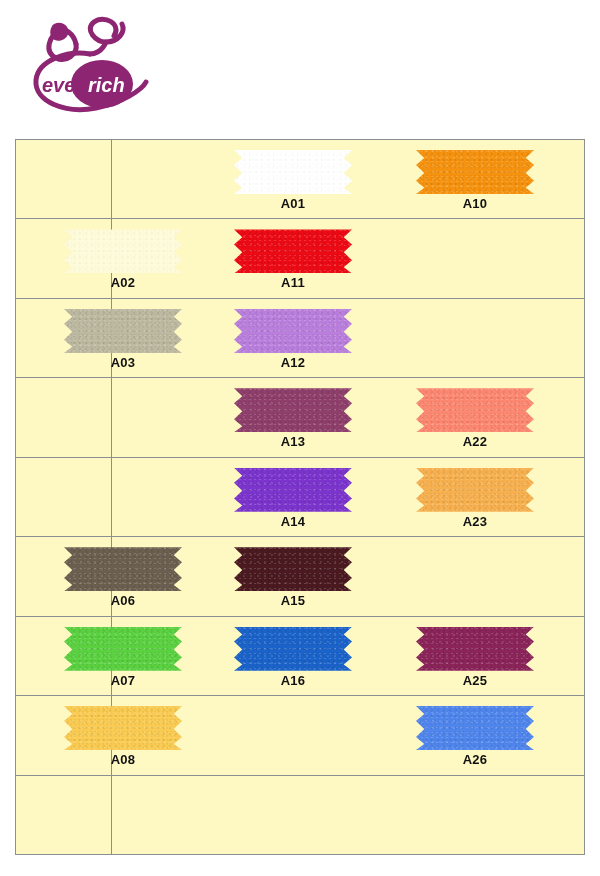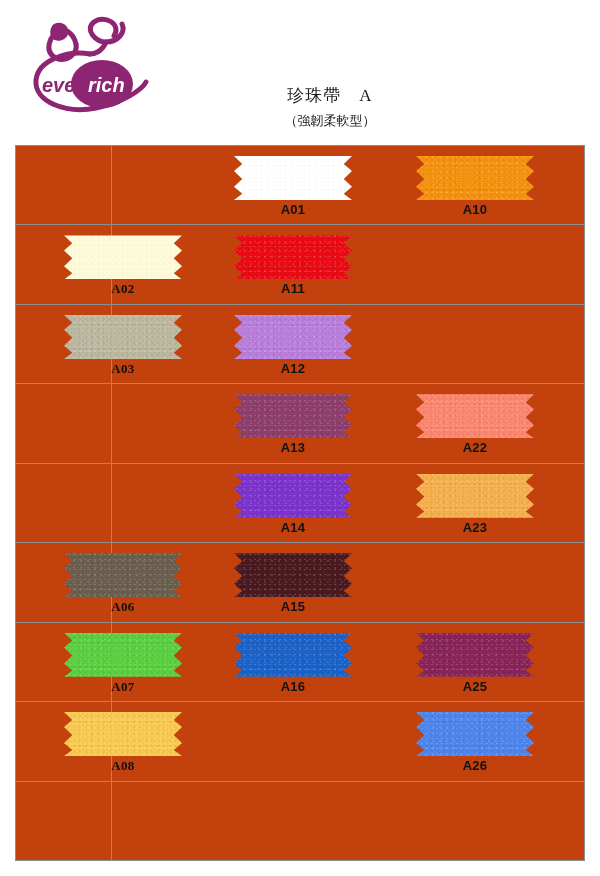--- a/index.html
+++ b/index.html
@@ -53,26 +53,26 @@
     font-size: 13px;
     color: #1a1a1a;
     margin-top: 5px;
     white-space: pre;
   }
 
   
   .swatch-table {
     position: absolute;
     left: 15px;
-    top: 145px;
+    top: 139px;
     width: 570px;
     height: 716px;
     border: 1px solid #8a8f92;
     box-sizing: border-box;
-    background: #c2410c;
+    background: #fef9c3;
   }
 
   .vline {
     position: absolute;
     top: 0;
     bottom: 0;
     width: 1px;
     background: #8a8f92;
   }
 
@@ -143,21 +143,21 @@
     left: 0;
     width: 118px;
     text-align: center;
     font-family: "Liberation Sans", sans-serif;
     font-weight: bold;
     font-size: 13px;
     color: #111111;
     line-height: 15px;
     letter-spacing: 0.3px;
   }
-  .cell.c0 .code { left: 8px; font-family: Liberation Serif, serif; }
+  .cell.c0 .code { left: 8px; }
   .cell.c1 .code { left: 8px; }
   .cell.c2 .code { left: 10px; text-align: center; }
 </style>
 </head>
 <body>
 
 <div class="header">
 
   <div class="logo">
     <svg width="150" height="110" viewBox="0 0 150 110" xmlns="http://www.w3.org/2000/svg">
@@ -168,24 +168,20 @@
         <path d="M72 44 C50 40, 20 50, 18 70 C16 92, 48 104, 78 98 C104 93, 124 80, 128 72"></path>
         <path d="M88 32 C84 42, 76 44, 72 44"></path>
       </g>
       <path d="M36 14 C44 10, 52 16, 50 24 C48 31, 38 33, 34 28 C31 24, 32 17, 36 14 Z" fill="#8E2573"></path>
       <ellipse cx="84" cy="74" rx="31" ry="24" fill="#8E2573"></ellipse>
       <text x="24" y="82" font-family="Liberation Sans, sans-serif" font-size="20" font-weight="bold" font-style="italic" fill="#8E2573">ever</text>
       <text x="70" y="82" font-family="Liberation Sans, sans-serif" font-size="20" font-weight="bold" font-style="italic" fill="#FFFFFF">rich</text>
     </svg>
   </div>
 
-  <div class="title-block">
-    <div class="title-main">珍珠帶　A</div>
-    <div class="title-sub">（強韌柔軟型）</div>
-  </div>
 
 </div>
 
 <div class="swatch-table" id="swatch-table">
   <div class="vline" style="left:95px;"></div>
 <div class="row" style="top: 0px; height: 79.4444px;">
       <div class="cell c1">
         <div class="swatch-wrap">
           <div class="swatch pale" style="background: rgb(255, 255, 255);"></div>
         </div>

